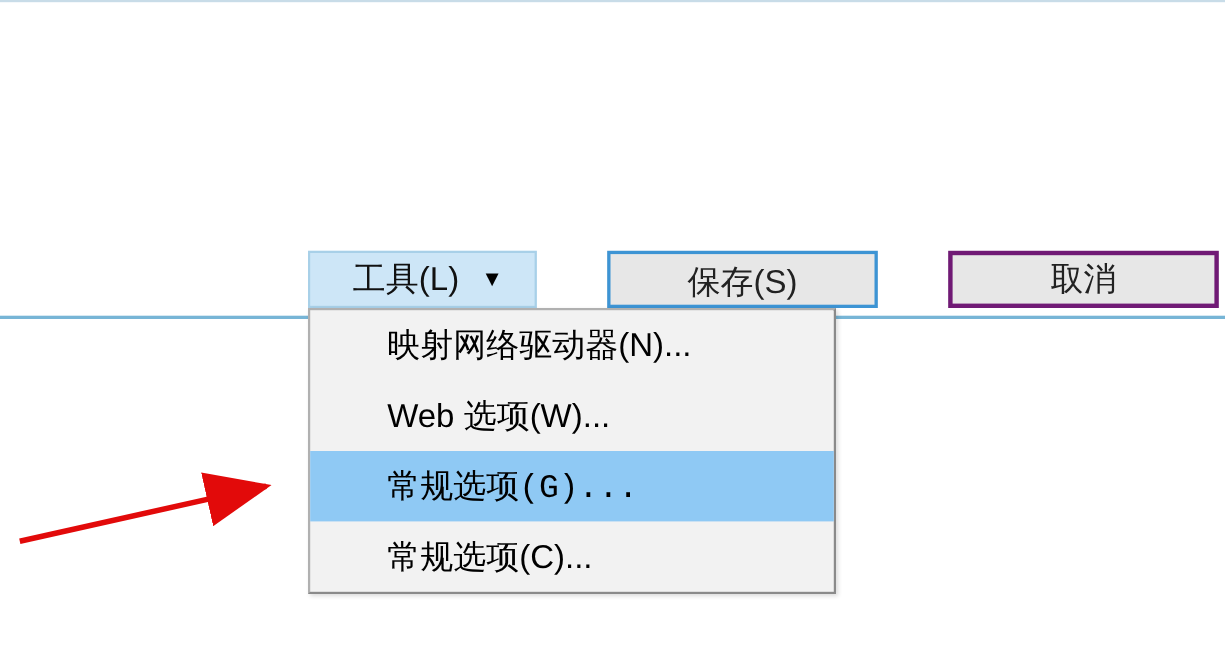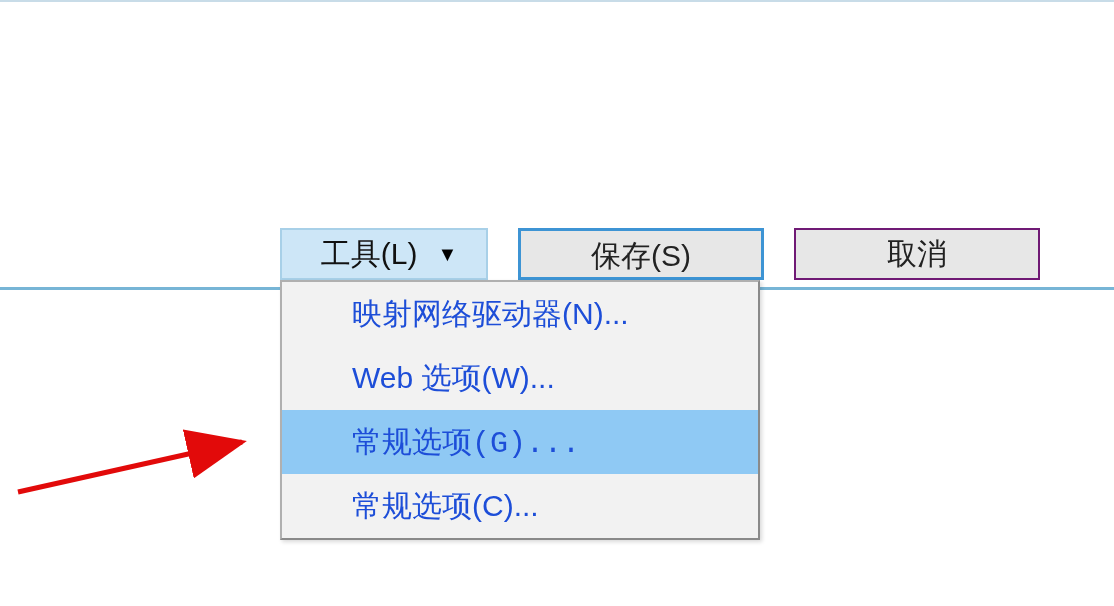--- a/index.html
+++ b/index.html
@@ -21,21 +21,21 @@
       height: 290px;
       border-top: 2px solid #c8dce8;
       border-bottom: 3px solid #77b5d6;
     }
     
     .button-row {
       position: absolute;
       top: 228px;
       left: 280px;
       display: flex;
-      gap: 30px;
+      gap: 64px;
     }
     
     .btn {
       height: 52px;
       display: flex;
       align-items: center;
       justify-content: center;
       font-size: 30px;
       cursor: pointer;
     }
@@ -58,21 +58,21 @@
       width: 246px;
       background: #e7e7e7;
       border: 3px solid #3d94d4;
       color: #222;
       align-items: flex-end;
     }
     
     .cancel-btn {
       width: 246px;
       background: #e7e7e7;
-      border: 2px solid #701a75;
+      border: 4px solid #701a75;
       color: #222;
     }
     
     .dropdown-menu {
       position: absolute;
       top: 280px;
       left: 280px;
       width: 480px;
       background: #f2f2f2;
       border: 2px solid #b0b0b0;
@@ -80,21 +80,21 @@
       border-bottom: 2px solid #8a8a8a;
       box-shadow: 2px 2px 4px rgba(0,0,0,0.15);
     }
     
     .menu-item {
       height: 64px;
       display: flex;
       align-items: center;
       padding-left: 70px;
       font-size: 30px;
-      color: #1d4ed8;
+      color: #000000;
       cursor: pointer;
     }
     
     .menu-item.highlighted {
       background: #8fc9f4;
       font-family: Liberation Mono, monospace;
     }
     
     .red-arrow {
       position: absolute;

